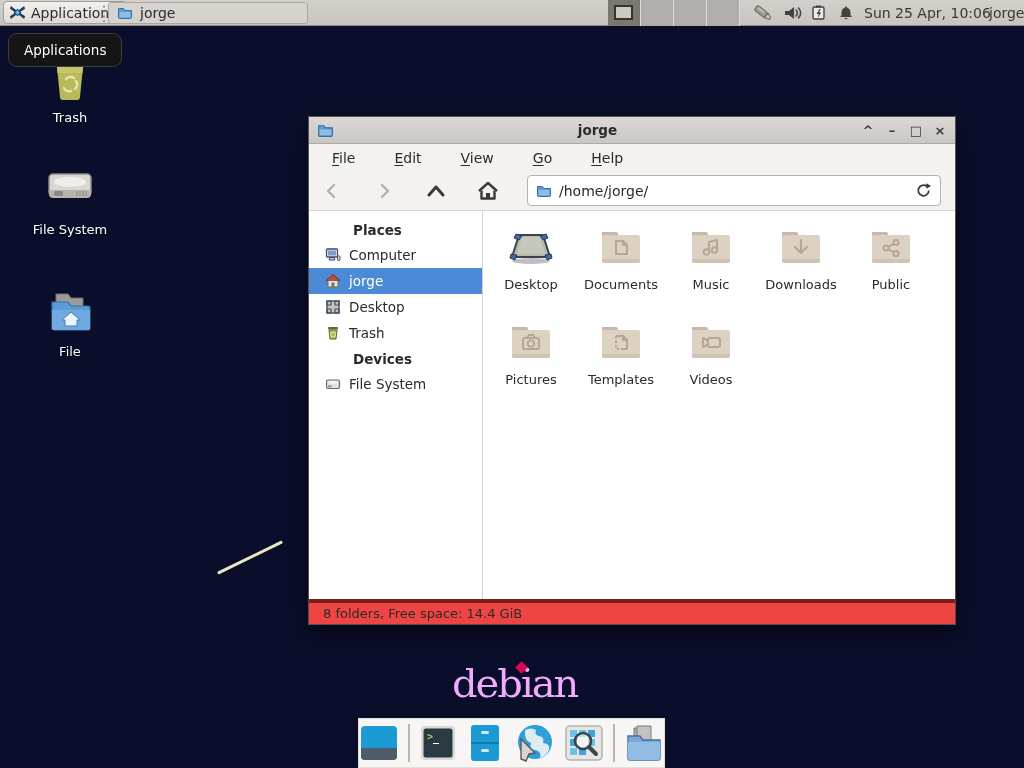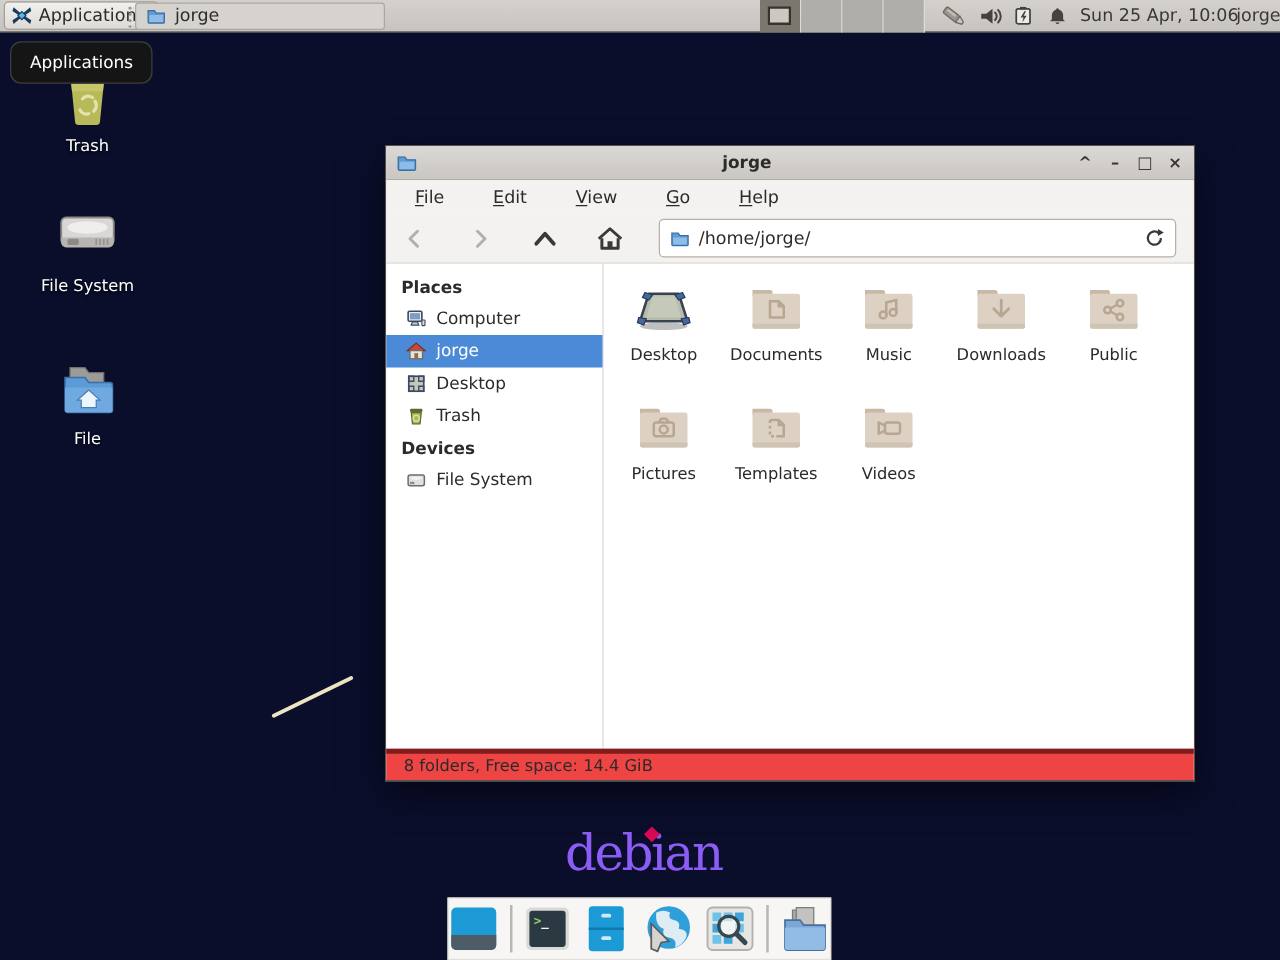--- a/index.html
+++ b/index.html
@@ -34,21 +34,21 @@
 
   
   .desk-item { position:absolute; width:120px; display:flex; flex-direction:column; align-items:center; gap:6px; }
   .desk-item .lbl { color:#fff; font-size:13px; text-shadow:0 1px 2px rgba(0,0,0,.8); }
   .di-trash { left:10px; top:52px; }
   .di-fs { left:10px; top:166px; }
   .di-home { left:10px; top:286px; }
 
   
   .debian { position:absolute; left:452px; top:660px; font-family:"DejaVu Serif","Liberation Serif",serif;
-            font-size:40px; color:#8b5cf6; letter-spacing:-2px; }
+            font-size:40px; color:#f0abfc; letter-spacing:-2px; }
   .debian .dot { position:absolute; left:65px; top:3px; width:9px; height:9px; background:#d70a53; transform:rotate(45deg); }
 
   
   .window { position:absolute; left:308px; top:116px; width:648px; height:509px; background:#fff;
             border:1px solid #55524c; box-shadow:0 10px 28px rgba(0,0,0,.5); z-index:20; display:flex; flex-direction:column; }
   .titlebar { height:27px; background:linear-gradient(#dcd8d5,#cac6c2); border-bottom:1px solid #aeaaa4;
               display:flex; align-items:center; padding:0 8px; flex:none; }
   .titlebar .title { flex:1; text-align:center; font-weight:bold; font-size:13.5px; color:#2c2b29; }
   .win-controls { display:flex; gap:10px; align-items:center; }
   .win-controls span { font-size:13px; font-weight:bold; color:#3a3833; width:14px; text-align:center; cursor:default; }
@@ -56,21 +56,21 @@
              font-size:14px; flex:none; }
   .menubar u { text-underline-offset:2px; }
   .toolbar { height:40px; background:#f4f2f0; border-bottom:1px solid #d8d4d0; display:flex; align-items:center;
              padding:0 14px 0 10px; gap:26px; flex:none; }
   .nav-btn { width:26px; height:26px; display:flex; align-items:center; justify-content:center; }
   .pathbar { flex:1; height:31px; background:#fff; border:1px solid #b5b1ac; border-radius:4px;
              display:flex; align-items:center; gap:7px; padding:0 8px; }
   .pathbar .path-text { flex:1; font-size:14px; color:#2c2b29; }
   .content { flex:1; display:flex; min-height:0; }
   .sidebar { width:174px; background:#fff; border-right:1px solid #d8d4d0; padding-top:6px; font-size:13.5px; flex:none; }
-  .sb-header { height:25px; display:flex; align-items:center; padding-left:12px; font-weight:bold; }
+  .sb-header { height:25px; display:flex; align-items:center; padding-left:12px; font-weight:bold;margin-left:32px; }
   .sb-row { height:26px; display:flex; align-items:center; gap:8px; padding-left:16px; }
   .sb-row.selected { background:#4b8ad6; color:#fff; }
   .main { flex:1; background:#fff; padding:12px 0 0 3px; display:flex; flex-wrap:wrap; align-content:flex-start; }
   .file-item { width:90px; height:95px; display:flex; flex-direction:column; align-items:center; }
   .file-item .name { font-size:13px; margin-top:6px; color:#2c2b29; }
   .statusbar { height:25px; background:#ef4444; border-top:4px solid #7f1d1d; display:flex; align-items:center;
                padding-left:14px; font-size:13px; flex:none; }
 
   
   .dock { position:absolute; left:358px; top:718px; width:307px; height:50px; background:#f7f6f4;

